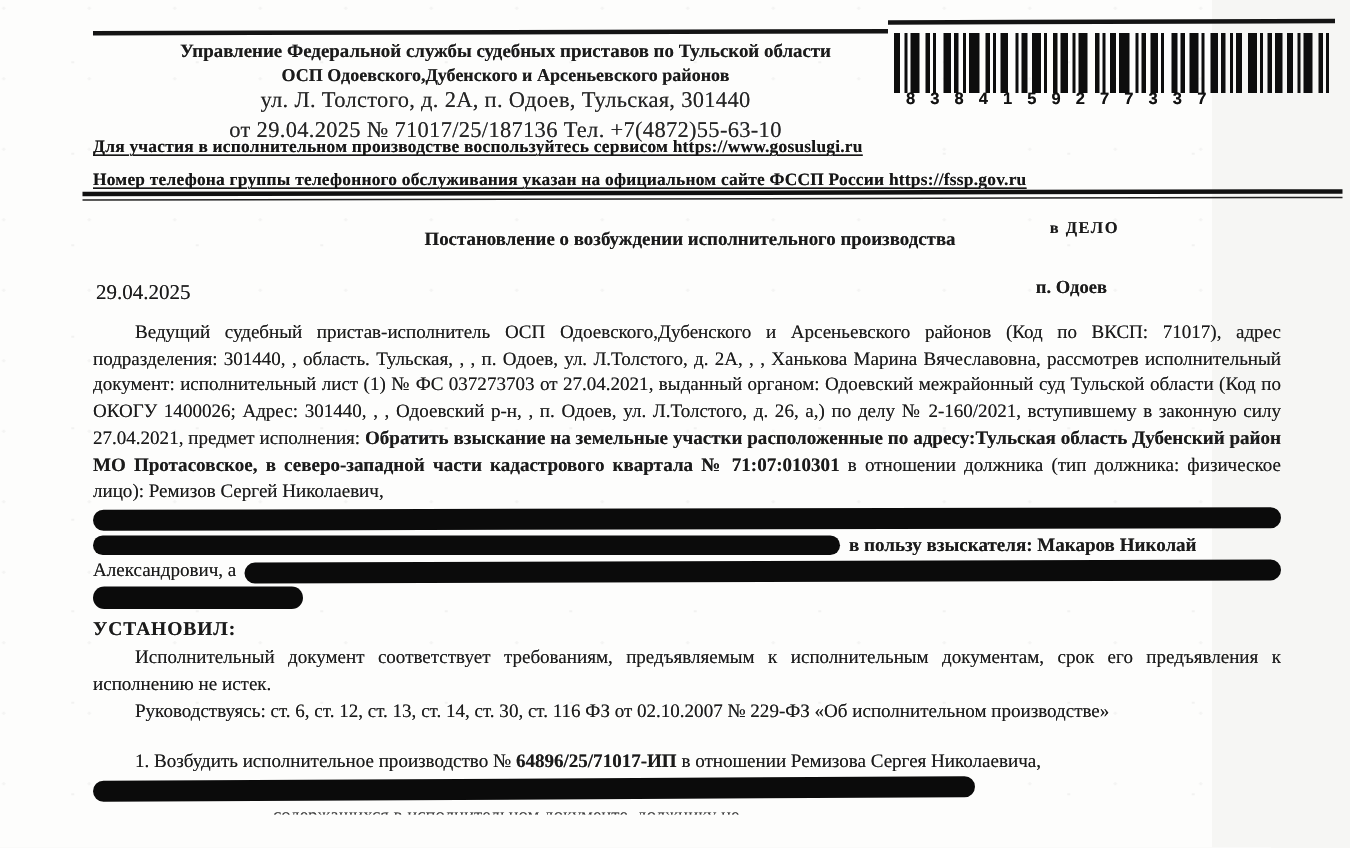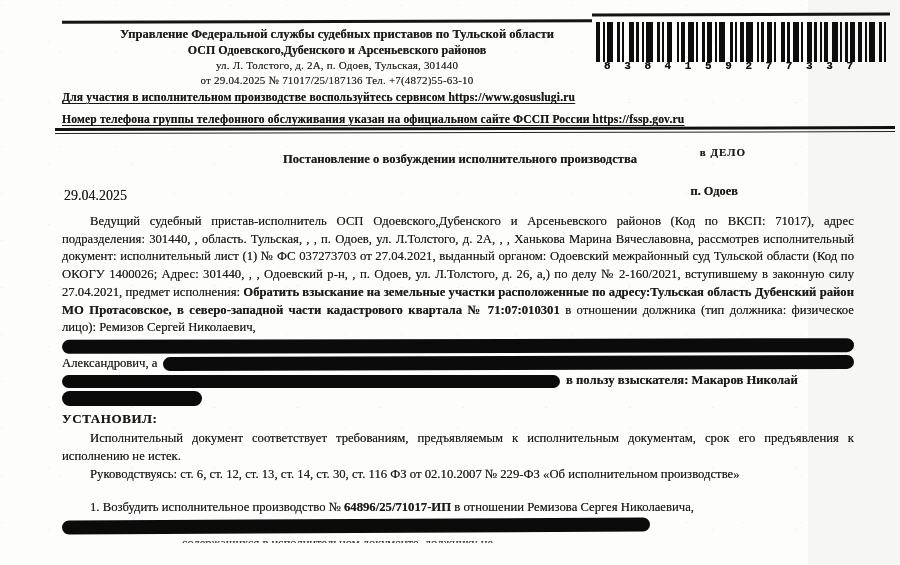--- a/index.html
+++ b/index.html
@@ -20,26 +20,26 @@
   }
   .b{font-weight:bold;}
   
   .rule{position:absolute;background:#141414;}
   .rule-top-left{left:62px;top:20px;width:530px;height:3px;transform:rotate(-.15deg);}
   .rule-top-right{left:592px;top:13px;width:298px;height:3px;transform:rotate(-.2deg);}
   
   .letterhead{position:absolute;left:78px;top:26px;width:518px;text-align:center;line-height:1.32;}
   .lh1{font-size:12.6px;}
   .lh2{font-size:12px;}
-  .lh3{font-size:11px;color:#262626;letter-spacing:.2px;}
+  .lh3{font-size:15px;color:#262626;letter-spacing:.2px;}
   
   .barcode{position:absolute;left:596px;top:22px;}
   .barcode-digits{
     position:absolute;left:604px;top:60px;width:270px;
-    font-family:Liberation Mono, monospace;font-weight:bold;font-size:11px;
+    font-family:Liberation Sans, sans-serif;font-weight:bold;font-size:11px;
     letter-spacing:3.5px;color:#111;white-space:nowrap;
   }
   
   .notice{
     position:absolute;left:62px;font-size:11.6px;font-weight:bold;letter-spacing:.15px;
     text-decoration:underline;text-underline-offset:2px;text-decoration-thickness:1.2px;
     color:#161616;white-space:nowrap;
   }
   .n1{top:91px;}
   .n2{top:113px;}
@@ -108,27 +108,27 @@
 
   <div class="docbody">
 
     <p class="para jst ind"><span>Ведущий судебный пристав-исполнитель ОСП Одоевского,Дубенского и Арсеньевского районов (Код по ВКСП: 71017), адрес подразделения: 301440, , область. Тульская, , , п. Одоев, ул. Л.Толстого, д. 2А, , , Ханькова Марина Вячеславовна, рассмотрев исполнительный документ: исполнительный лист (1) № ФС 037273703 от 27.04.2021, выданный органом: Одоевский межрайонный суд Тульской области (Код по ОКОГУ 1400026; Адрес: 301440, , , Одоевский р-н, , п. Одоев, ул. Л.Толстого, д. 26, а,) по делу № 2-160/2021, вступившему в законную силу 27.04.2021, предмет исполнения: </span><span class="b">Обратить взыскание на земельные участки расположенные по адресу:Тульская область Дубенский район МО Протасовское, в северо-западной части кадастрового квартала № 71:07:010301</span><span> в отношении должника (тип должника: физическое лицо): Ремизов Сергей Николаевич,</span></p>
 
     <div class="rline">
       <span class="redact r-full"></span>
     </div>
 
     <div class="rline">
-      <span>Александрович, а</span>
-      <span class="redact r-grow"></span>
+      <span class="redact r-mid"></span>
+      <span class="claimant">в пользу взыскателя: Макаров Николай</span>
     </div>
 
     <div class="rline">
-      <span class="redact r-mid"></span>
-      <span class="claimant">в пользу взыскателя: Макаров Николай</span>
+      <span>Александрович, а</span>
+      <span class="redact r-grow"></span>
     </div>
 
     <div class="rline">
       <span class="redact r-short"></span>
     </div>
 
     <div class="heading">УСТАНОВИЛ:</div>
 
     <p class="para jst ind">Исполнительный документ соответствует требованиям, предъявляемым к исполнительным документам, срок его предъявления к исполнению не истек.</p>
 

